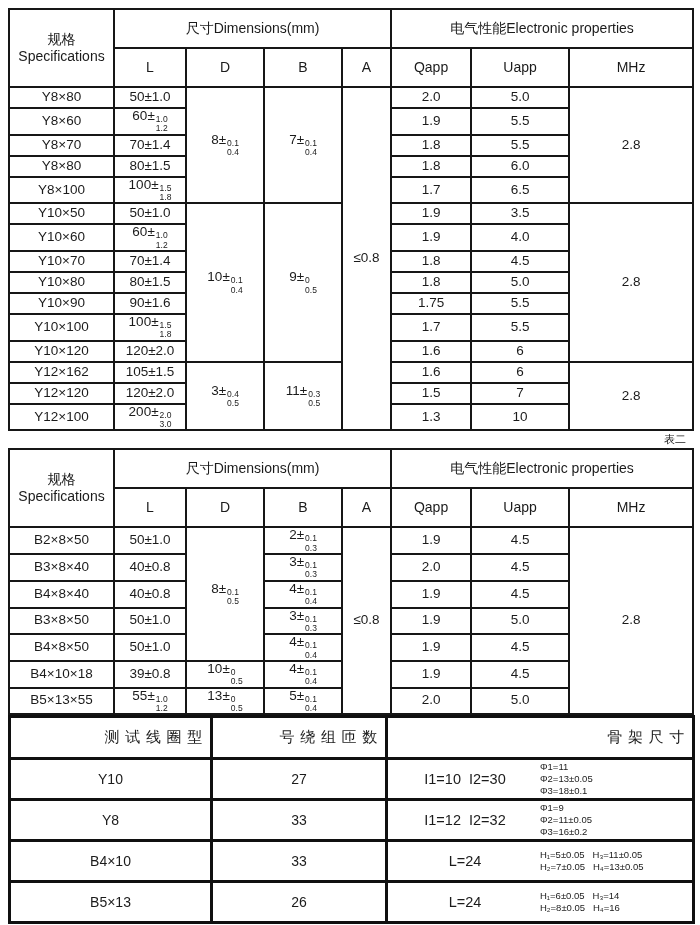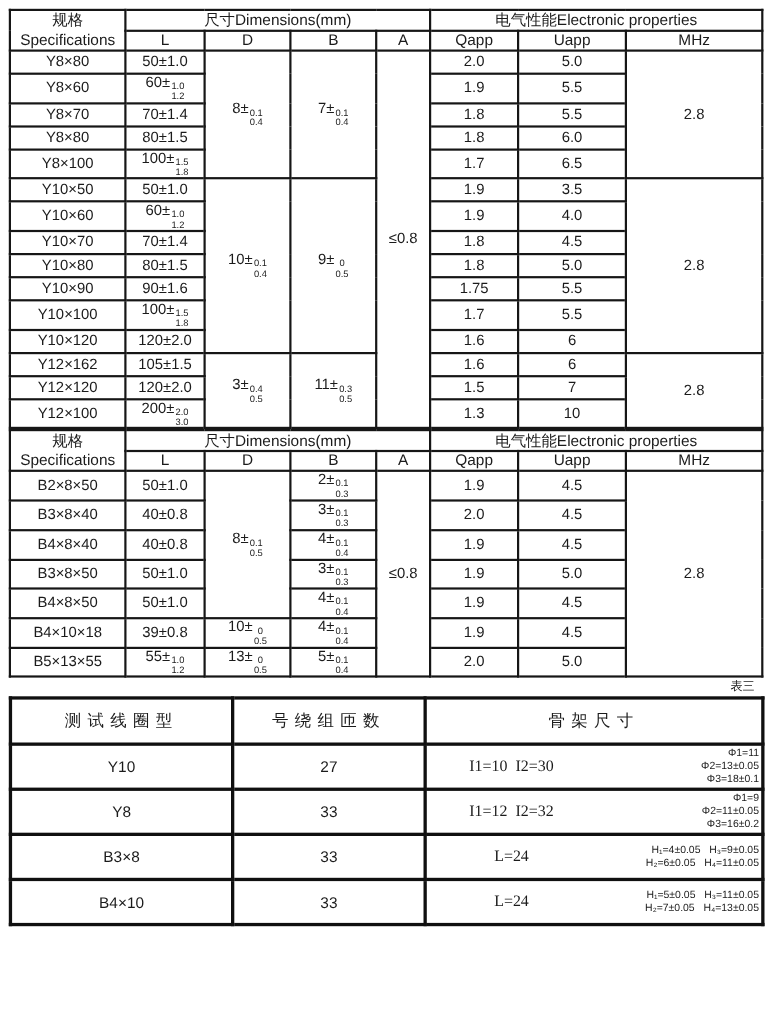--- a/index.html
+++ b/index.html
@@ -19,28 +19,28 @@
     border:2px solid #161616;
     padding:0 2px;
     text-align:center;
     vertical-align:middle;
     font-size:13.5px;
     line-height:1.1;
     overflow:hidden;
   }
   .t1 tr  { height:21px; }
   .t2 tr  { height:24px; }
-  .t12 tr.hrow { height:18px; }
+  .t12 tr.hrow { height:39px; }
   .t12 .hrow td { font-size:14px; }
   .spec-head div { line-height:1.25; }
 
   
   .stack {
     display:inline-flex; flex-direction:column; justify-content:center;
-    font-size:8.5px; line-height:1.1; text-align:center;
+    font-size:8.5px; line-height:1.1; text-align:left;
     vertical-align:-2px; margin-left:1px;
   }
   .stack i { font-style:normal; display:block; }
 
   
   .cap {
     width:684px; text-align:right;
     font-size:11px; line-height:1;
     padding:3px 6px 3px 0; box-sizing:border-box;
   }
@@ -49,24 +49,24 @@
   .t3 td {
     border:3px solid #101010;
     padding:0 2px;
     text-align:center;
     vertical-align:middle;
     font-size:14px;
     overflow:hidden;
   }
   .t3 tr { height:41px; }
   .t3 tr.hrow3 { height:42px; }
-  .t3 .hrow3 td { font-size:15px; letter-spacing:0.38em; }
+  .t3 .hrow3 td { font-size:15px; letter-spacing:0.38em;text-align:right; }
   .dim-cell { display:flex; align-items:center; width:100%; }
-  .dim-main { flex:0 0 50%; text-align:center; white-space:pre; font-size:14.5px;font-family:Liberation Serif, serif; }
-  .dim-detail { flex:1; text-align:right; font-size:9.5px; line-height:1.3; }
+  .dim-main { flex:0 0 50%; text-align:center; white-space:pre; font-size:14.5px; }
+  .dim-detail { flex:1; text-align:left; font-size:9.5px; line-height:1.3; }
   .dim-detail i { font-style:normal; display:block; white-space:pre; }
 </style>
 </head>
 <body>
 
 <div class="page">
 
   <table class="t12 t1">
     <colgroup>
       <col style="width:105px">
@@ -228,20 +228,21 @@
       <td><span>200±</span><span class="stack">
               <i>2.0</i>
               <i>3.0</i>
             </span></td>
       <td>1.3</td>
       <td>10</td>
     </tr>
   </tbody>
     </table>
 
+  <div class="cap">表二</div>
 
   <table class="t12 t2">
     <colgroup>
       <col style="width:105px">
         <col style="width:72px">
         <col style="width:78px">
         <col style="width:78px">
       <col style="width:49px">
         <col style="width:80px">
         <col style="width:98px">
@@ -349,21 +350,20 @@
       <td><span>5±</span><span class="stack">
               <i>0.1</i>
               <i>0.4</i>
             </span></td>
       <td>2.0</td>
       <td>5.0</td>
     </tr>
   </tbody>
     </table>
 
-  <div class="cap">表三</div>
 
   <table class="t3">
     <colgroup>
         <col style="width:202px">
         <col style="width:175px">
         <col style="width:307px">
       </colgroup>
     <tbody>
         <tr class="hrow3">
       <td>测试线圈型</td>
@@ -393,41 +393,41 @@
           <span class="dim-main">I1=12  I2=32</span>
           <span class="dim-detail">
                 <i>Φ1=9</i>
                 <i>Φ2=11±0.05</i>
                 <i>Φ3=16±0.2</i>
               </span>
         </div>
       </td>
     </tr>
     <tr>
-      <td>B3×8</td>
-      <td>33</td>
-      <td>
-        <div class="dim-cell">
-          <span class="dim-main">L=24</span>
-          <span class="dim-detail">
-                <i>H₁=4±0.05   H₃=9±0.05</i>
-                <i>H₂=6±0.05   H₄=11±0.05</i>
-              </span>
-        </div>
-      </td>
-    </tr>
-    <tr>
       <td>B4×10</td>
       <td>33</td>
       <td>
         <div class="dim-cell">
           <span class="dim-main">L=24</span>
           <span class="dim-detail">
                 <i>H₁=5±0.05   H₃=11±0.05</i>
                 <i>H₂=7±0.05   H₄=13±0.05</i>
               </span>
         </div>
       </td>
     </tr>
+    <tr>
+      <td>B5×13</td>
+      <td>26</td>
+      <td>
+        <div class="dim-cell">
+          <span class="dim-main">L=24</span>
+          <span class="dim-detail">
+                <i>H₁=6±0.05   H₃=14</i>
+                <i>H₂=8±0.05   H₄=16</i>
+              </span>
+        </div>
+      </td>
+    </tr>
   </tbody>
     </table>
 
 </div>
 
 </body></html>

